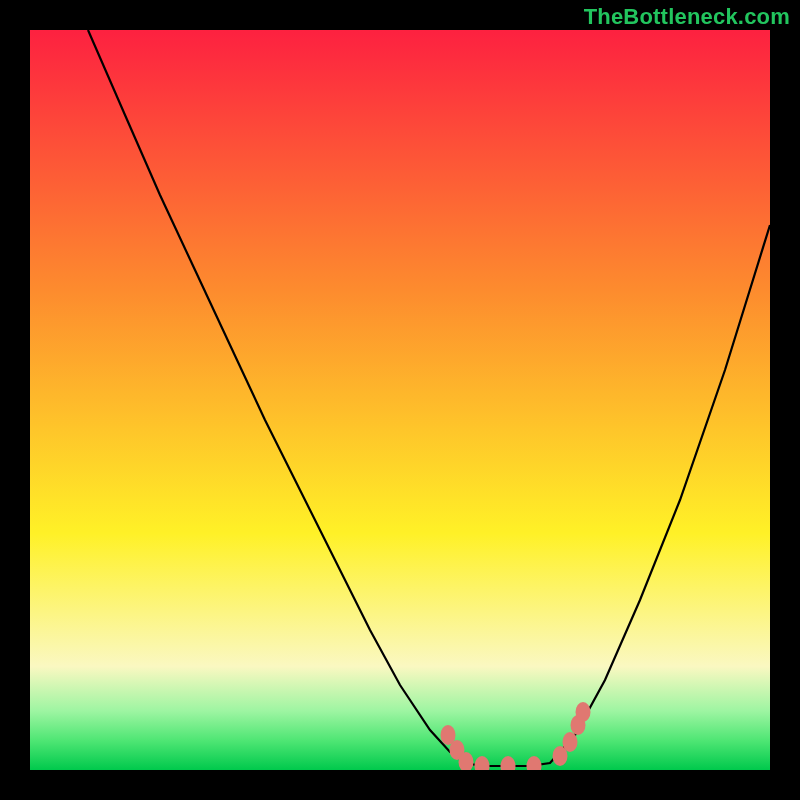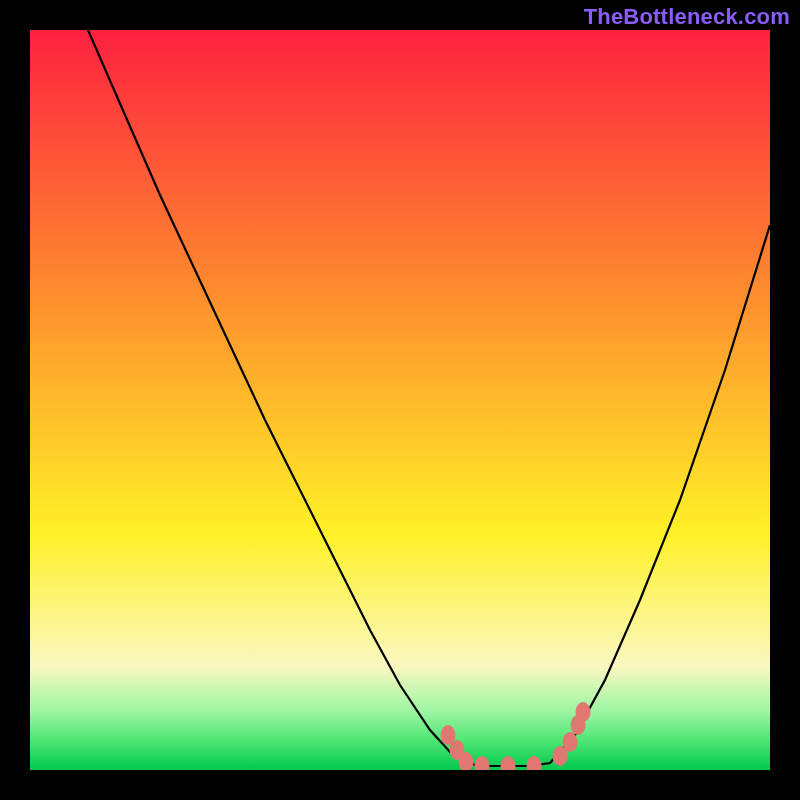--- a/index.html
+++ b/index.html
@@ -16,21 +16,21 @@
     height: 800px;
     background: #000;
   }
   .watermark {
     position: absolute;
     top: 4px;
     right: 10px;
     font-family: Arial, Helvetica, sans-serif;
     font-size: 22px;
     font-weight: 600;
-    color: #8b5cf6;
+    color: #22c55e;
     letter-spacing: 0.2px;
   }
   .plot-wrap {
     position: absolute;
     left: 30px;
     top: 30px;
     width: 740px;
     height: 740px;
   }
   svg { display: block; }

